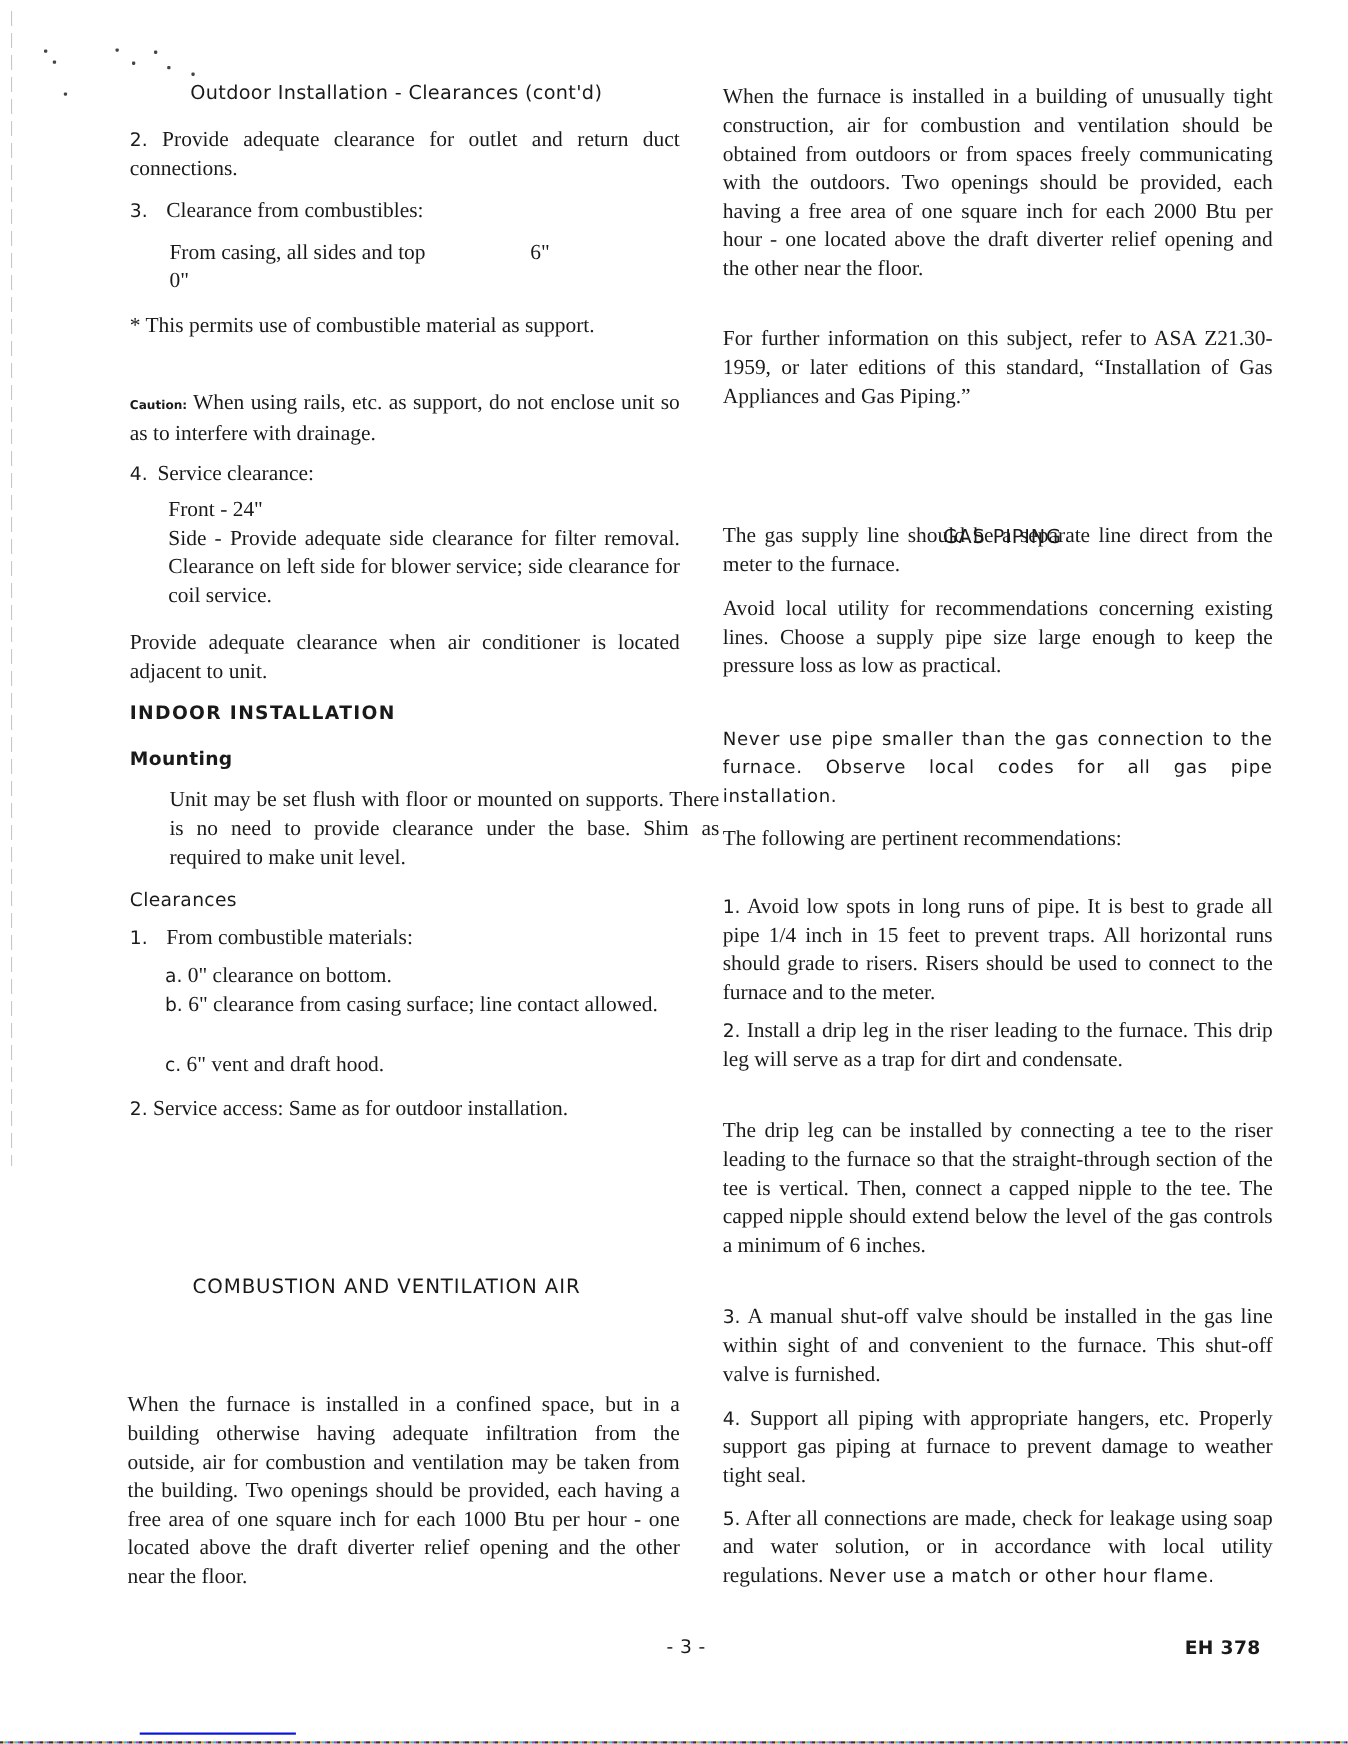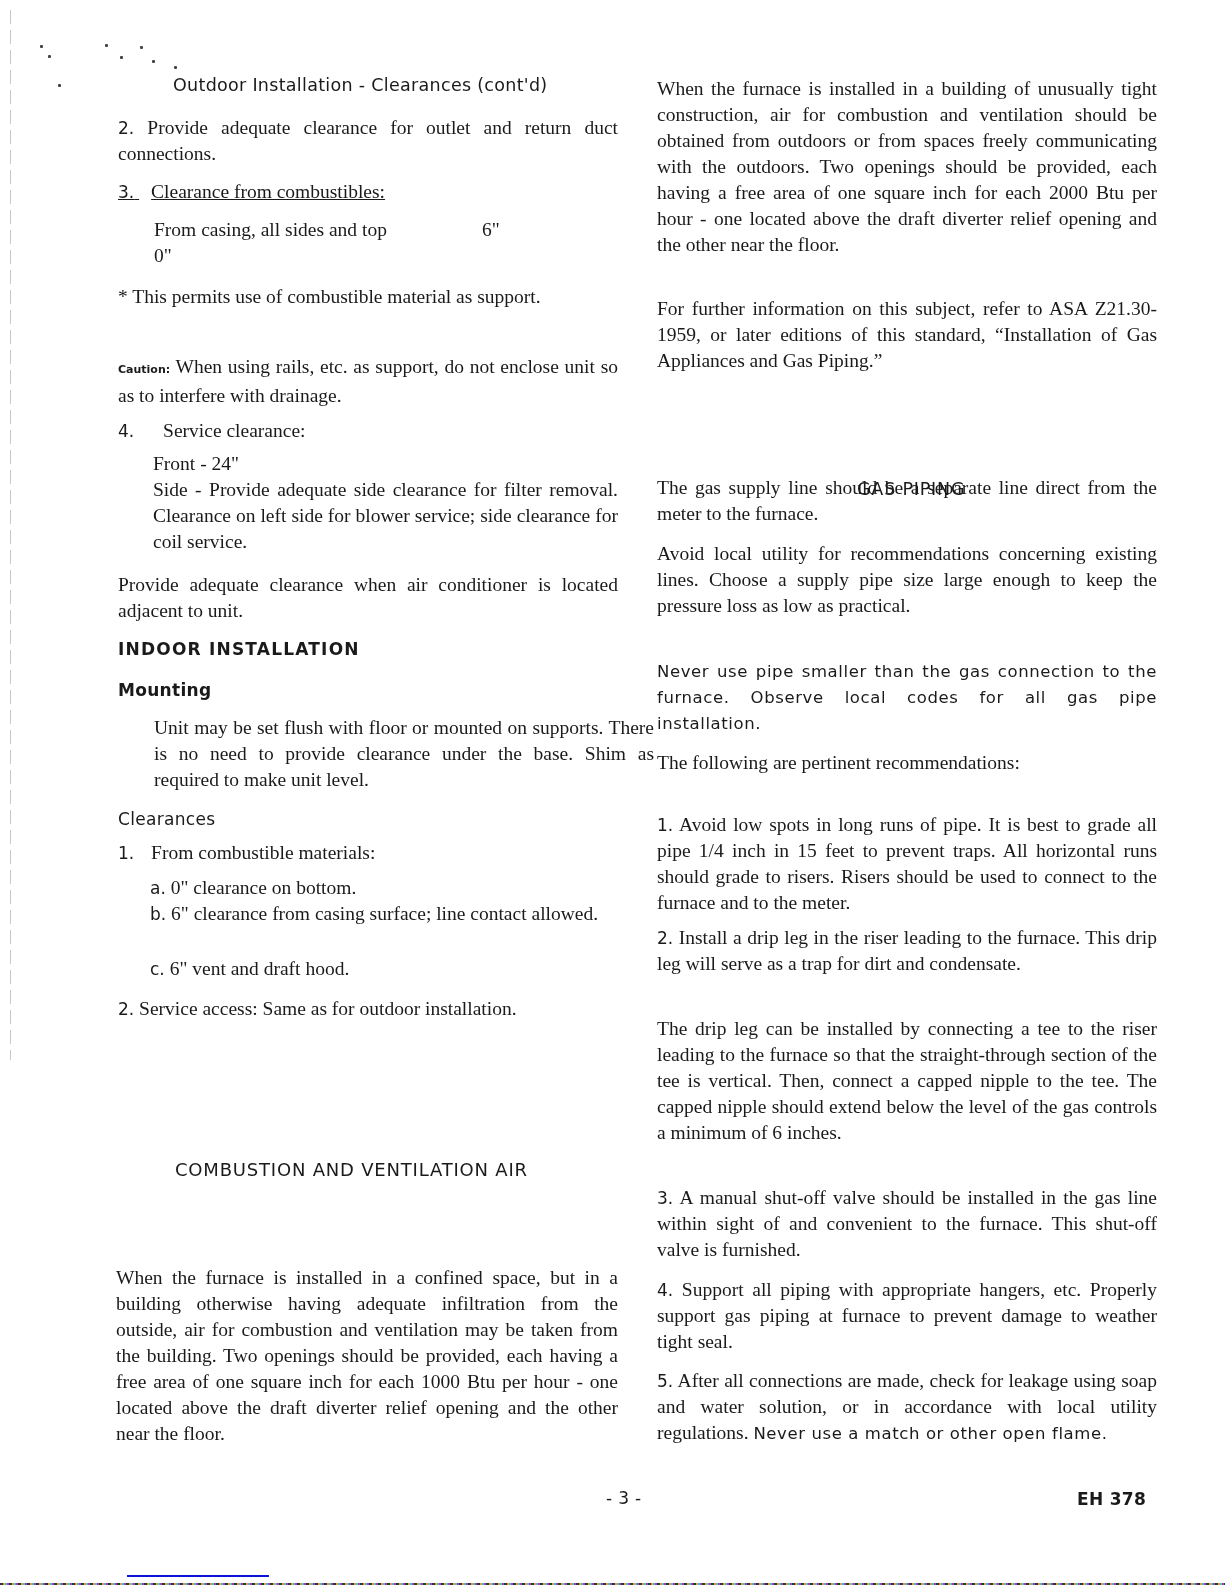--- a/index.html
+++ b/index.html
@@ -31,21 +31,21 @@
 <div class="speck" style="left:174px;top:66px;"></div>
 <div class="speck" style="left:58px;top:84px;"></div>
 
 <div class="hdr" style="left:173px;top:74px;font-size:17.5px;">Outdoor Installation - Clearances (cont'd)</div>
 
 <div class="blk" style="left:118px;top:115px;width:500px;">
   <span class="num">2.</span>
   <span>Provide adequate clearance for outlet and return duct connections.</span>
 </div>
 
-<div class="blk" style="left:118px;top:179px;width:500px;text-decoration:underline;">
+<div class="blk" style="left:118px;top:179px;width:500px;">
   <span class="num">3.</span>
   <span style="margin-left:12px;">Clearance from combustibles:</span>
 </div>
 
 <div class="blk" style="left:154px;top:217px;width:400px;text-align:left;">
   <div class="row">
     <span style="width:328px;">From casing, all sides and top</span>
     <span>6"</span>
   </div>
   <div class="row">
@@ -55,21 +55,21 @@
 
 <div class="blk" style="left:118px;top:284px;width:500px;padding-left:16px;text-indent:-16px;box-sizing:border-box;">* This permits use of combustible material as support.</div>
 
 <div class="blk" style="left:118px;top:354px;width:500px;">
   <span class="num" style="font-weight:bold;font-size:11px;">Caution:</span>
   <span>When using rails, etc. as support, do not enclose unit so as to interfere with drainage.</span>
 </div>
 
 <div class="blk" style="left:118px;top:418px;width:500px;">
   <span class="num">4.</span>
-  <span style="margin-left:24px;">Service clearance:</span>
+  <span style="margin-left:4px;">Service clearance:</span>
 </div>
 <div class="blk" style="left:153px;top:451px;width:465px;text-align:left;">Front - 24"</div>
 <div class="blk" style="left:153px;top:477px;width:465px;">Side  - Provide adequate side clearance for filter removal. Clearance on left side for blower service; side clearance for coil service.</div>
 
 <div class="blk" style="left:118px;top:572px;width:500px;">Provide adequate clearance when air conditioner is located adjacent to unit.</div>
 
 <div class="hdr bold" style="left:118px;top:638px;letter-spacing:1.2px;">INDOOR INSTALLATION</div>
 <div class="hdr" style="left:118px;top:679px;font-weight:bold;">Mounting</div>
 
 <div class="blk" style="left:118px;top:715px;width:500px;margin-left:36px;">Unit may be set flush with floor or mounted on supports. There is no need to provide clearance under the base. Shim as required to make unit level.</div>
@@ -134,20 +134,20 @@
 </div>
 
 <div class="blk" style="left:657px;top:1277px;width:500px;">
   <span class="num">4.</span>
   <span>Support all piping with appropriate hangers, etc. Properly support gas piping at furnace to prevent damage to weather tight seal.</span>
 </div>
 
 <div class="blk" style="left:657px;top:1368px;width:500px;">
   <span class="num">5.</span>
   <span>After all connections are made, check for leakage using soap and water solution, or in accordance with local utility regulations.</span>
-  <span class="sansblk">Never use a match or other open flame.</span>
+  <span class="sansblk">Never use a match or other hour flame.</span>
 </div>
 
 <div class="hdr" style="left:606px;top:1487px;font-size:17px;">- 3 -</div>
 <div class="hdr bold" style="left:1077px;top:1488px;font-size:17px;">EH 378</div>
 
 <div class="blue-line"></div>
 <div class="scan-line"></div>
 
 </body></html>

